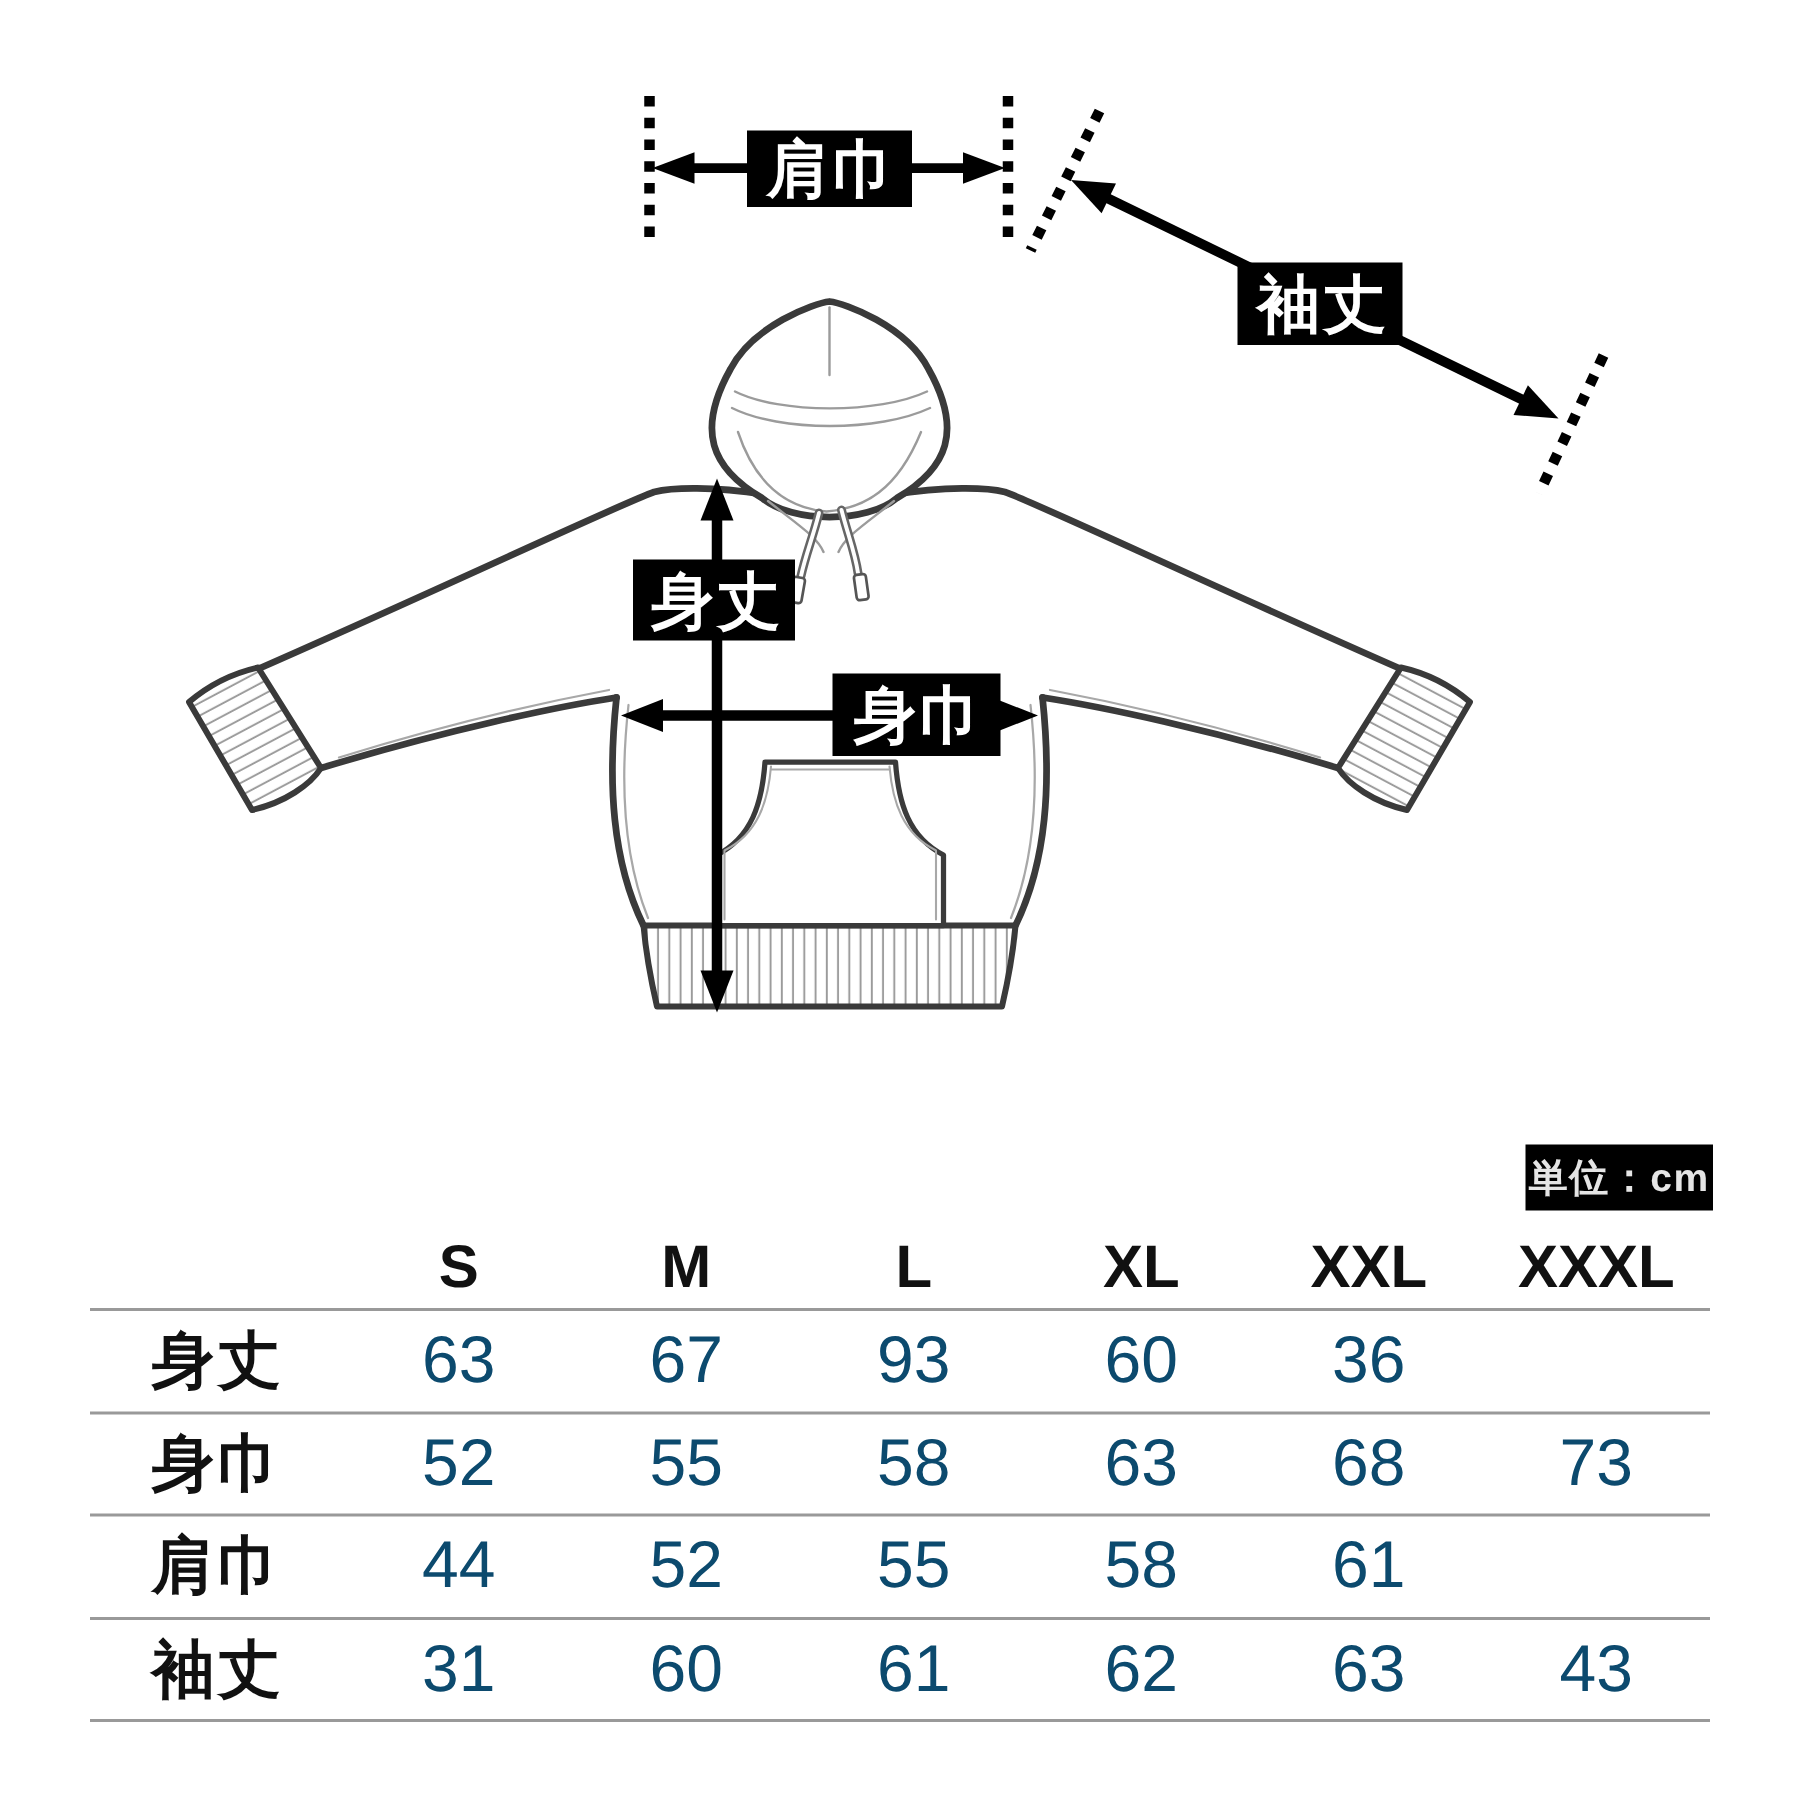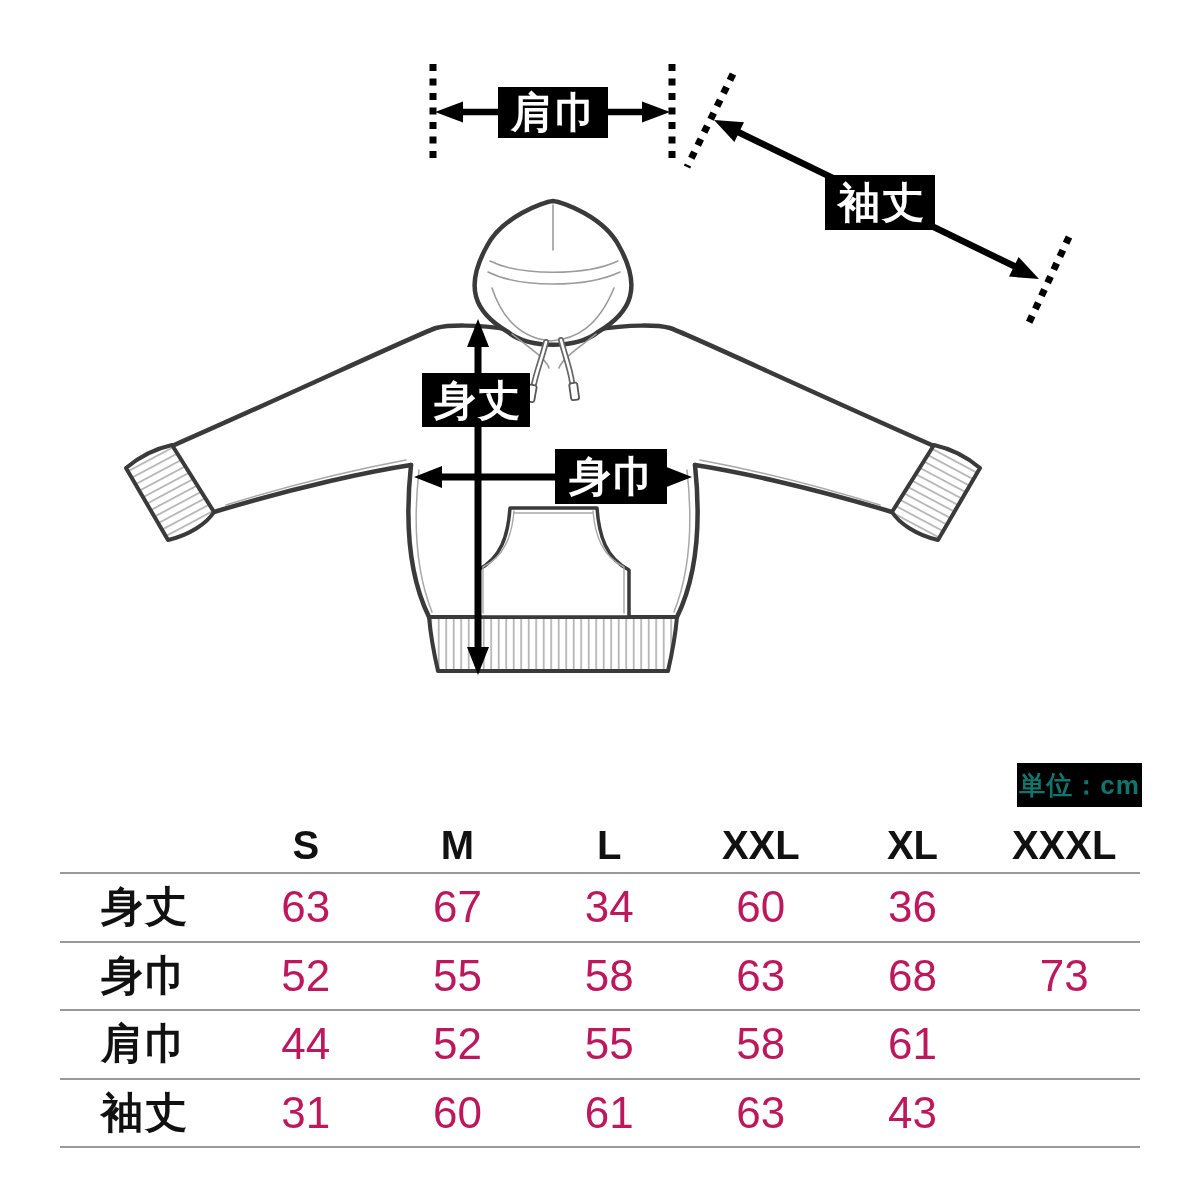--- a/index.html
+++ b/index.html
@@ -7,31 +7,31 @@
     position:relative;width:1200px;height:1200px;background:#ffffff;overflow:hidden;
     font-family:"Liberation Sans","DejaVu Sans",sans-serif;color:#1a1a1a;padding-left:46px;
   }
   .diagram-svg{position:absolute;top:0;left:0;}
   .anno-label{
     font-family:"Liberation Sans","DejaVu Sans",sans-serif;
     font-size:42px;font-weight:700;fill:#ffffff;letter-spacing:2px;
   }
   .unit-badge{
     position:absolute;left:1017px;top:763px;width:125px;height:44px;
-    background:#000;color:#0f766e;display:flex;align-items:center;justify-content:center;
+    background:#000;color:#e5e5e5;display:flex;align-items:center;justify-content:center;
     font-size:26px;font-weight:700;letter-spacing:1px;
   }
   .size-table{position:absolute;left:60px;top:818px;width:1080px;}
   .thead,.trow{
     display:grid;grid-template-columns:170px repeat(6,1fr);align-items:center;
   }
   .thead{height:54px;}
   .trow{height:66.5px;border-top:2px solid #999;}
   .trow:last-child{border-bottom:2px solid #999;}
-  .cell{text-align:center;font-size:44px;font-weight:400;color:#be185d;
+  .cell{text-align:center;font-size:44px;font-weight:400;color:#0c4a6e;
         font-stretch:condensed;}
   .col-h{font-size:40px;font-weight:700;color:#111;}
   .row-label{font-size:42px;font-weight:700;color:#111;letter-spacing:2px;}
 </style>
 </head>
 <body>
 
 <div class="page">
 
   <svg class="diagram-svg" width="1200" height="760" viewBox="0 0 1200 760">
@@ -155,30 +155,30 @@
   <div class="unit-badge">
     <span>単位：cm</span>
   </div>
 
   <div class="size-table">
     <div class="thead">
       <div class="cell"></div>
       <div class="cell col-h">S</div>
       <div class="cell col-h">M</div>
       <div class="cell col-h">L</div>
+      <div class="cell col-h">XL</div>
       <div class="cell col-h">XXL</div>
-      <div class="cell col-h">XL</div>
       <div class="cell col-h">XXXL</div>
     </div>
 
     <div class="trow">
       <div class="cell row-label">身丈</div>
       <div class="cell">63</div>
       <div class="cell">67</div>
-      <div class="cell">34</div>
+      <div class="cell">93</div>
       <div class="cell">60</div>
       <div class="cell">36</div>
     </div>
 
     <div class="trow">
       <div class="cell row-label">身巾</div>
       <div class="cell">52</div>
       <div class="cell">55</div>
       <div class="cell">58</div>
       <div class="cell">63</div>
@@ -193,17 +193,18 @@
       <div class="cell">55</div>
       <div class="cell">58</div>
       <div class="cell">61</div>
     </div>
 
     <div class="trow">
       <div class="cell row-label">袖丈</div>
       <div class="cell">31</div>
       <div class="cell">60</div>
       <div class="cell">61</div>
+      <div class="cell">62</div>
       <div class="cell">63</div>
       <div class="cell">43</div>
     </div>
   </div>
 </div>
 
 </body></html>

